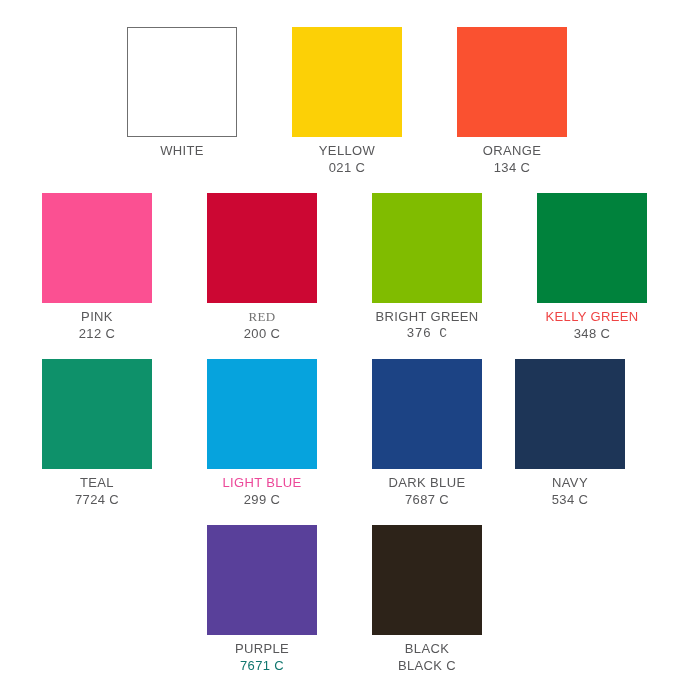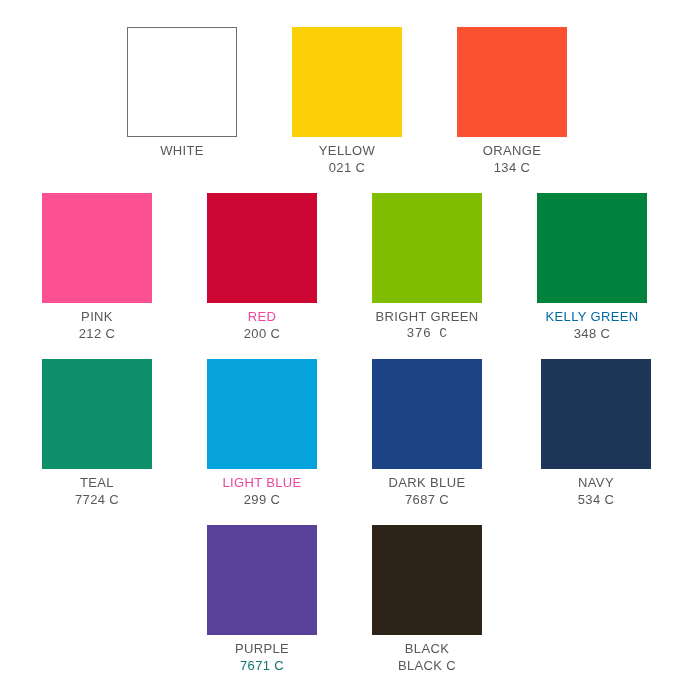--- a/index.html
+++ b/index.html
@@ -84,35 +84,35 @@
       <div class="swatch-cell" style="left: 35px; top: 193px;">
         <div class="swatch-chip" style="background: rgb(251, 80, 146);"></div>
         <div class="swatch-labels">
           <span class="swatch-name" style="color: rgb(88, 88, 90);">PINK</span>
           <span class="swatch-code" style="color: rgb(88, 88, 90);">212 C</span>
         </div>
       </div>
       <div class="swatch-cell" style="left: 200px; top: 193px;">
         <div class="swatch-chip" style="background: rgb(204, 7, 51);"></div>
         <div class="swatch-labels">
-          <span class="swatch-name" style="color: #ec4899;">RED</span>
+          <span class="swatch-name" style="color: #737373; font-family: Liberation Serif, serif;">RED</span>
           <span class="swatch-code" style="color: rgb(88, 88, 90);">200 C</span>
         </div>
       </div>
       <div class="swatch-cell" style="left: 365px; top: 193px;">
         <div class="swatch-chip" style="background: rgb(128, 188, 0);"></div>
         <div class="swatch-labels">
           <span class="swatch-name" style="color: rgb(88, 88, 90);">BRIGHT GREEN</span>
           <span class="swatch-code" style="color: rgb(88, 88, 90); font-family: Liberation Mono, monospace;">376 C</span>
         </div>
       </div>
       <div class="swatch-cell" style="left: 530px; top: 193px;">
         <div class="swatch-chip" style="background: rgb(0, 130, 60);"></div>
         <div class="swatch-labels">
-          <span class="swatch-name" style="color: #0369a1;">KELLY GREEN</span>
+          <span class="swatch-name" style="color: #ef4444;">KELLY GREEN</span>
           <span class="swatch-code" style="color: rgb(88, 88, 90);">348 C</span>
         </div>
       </div>
     </div>
     <div style="position: absolute; left: 0px; top: 0px; width: 100%;">
       <div class="swatch-cell" style="left: 35px; top: 359px;">
         <div class="swatch-chip" style="background: rgb(14, 145, 106);"></div>
         <div class="swatch-labels">
           <span class="swatch-name" style="color: rgb(88, 88, 90);">TEAL</span>
           <span class="swatch-code" style="color: rgb(88, 88, 90);">7724 C</span>
@@ -125,21 +125,21 @@
           <span class="swatch-code" style="color: rgb(88, 88, 90);">299 C</span>
         </div>
       </div>
       <div class="swatch-cell" style="left: 365px; top: 359px;">
         <div class="swatch-chip" style="background: rgb(28, 67, 132);"></div>
         <div class="swatch-labels">
           <span class="swatch-name" style="color: rgb(88, 88, 90);">DARK BLUE</span>
           <span class="swatch-code" style="color: rgb(88, 88, 90);">7687 C</span>
         </div>
       </div>
-      <div class="swatch-cell" style="left: 534px; top: 359px;">
+      <div class="swatch-cell" style="left: 508px; top: 359px;">
         <div class="swatch-chip" style="background: rgb(29, 53, 87);"></div>
         <div class="swatch-labels">
           <span class="swatch-name" style="color: rgb(88, 88, 90);">NAVY</span>
           <span class="swatch-code" style="color: rgb(88, 88, 90);">534 C</span>
         </div>
       </div>
     </div>
     <div style="position: absolute; left: 0px; top: 0px; width: 100%;">
       <div class="swatch-cell" style="left: 200px; top: 525px;">
         <div class="swatch-chip" style="background: rgb(89, 64, 154);"></div>

